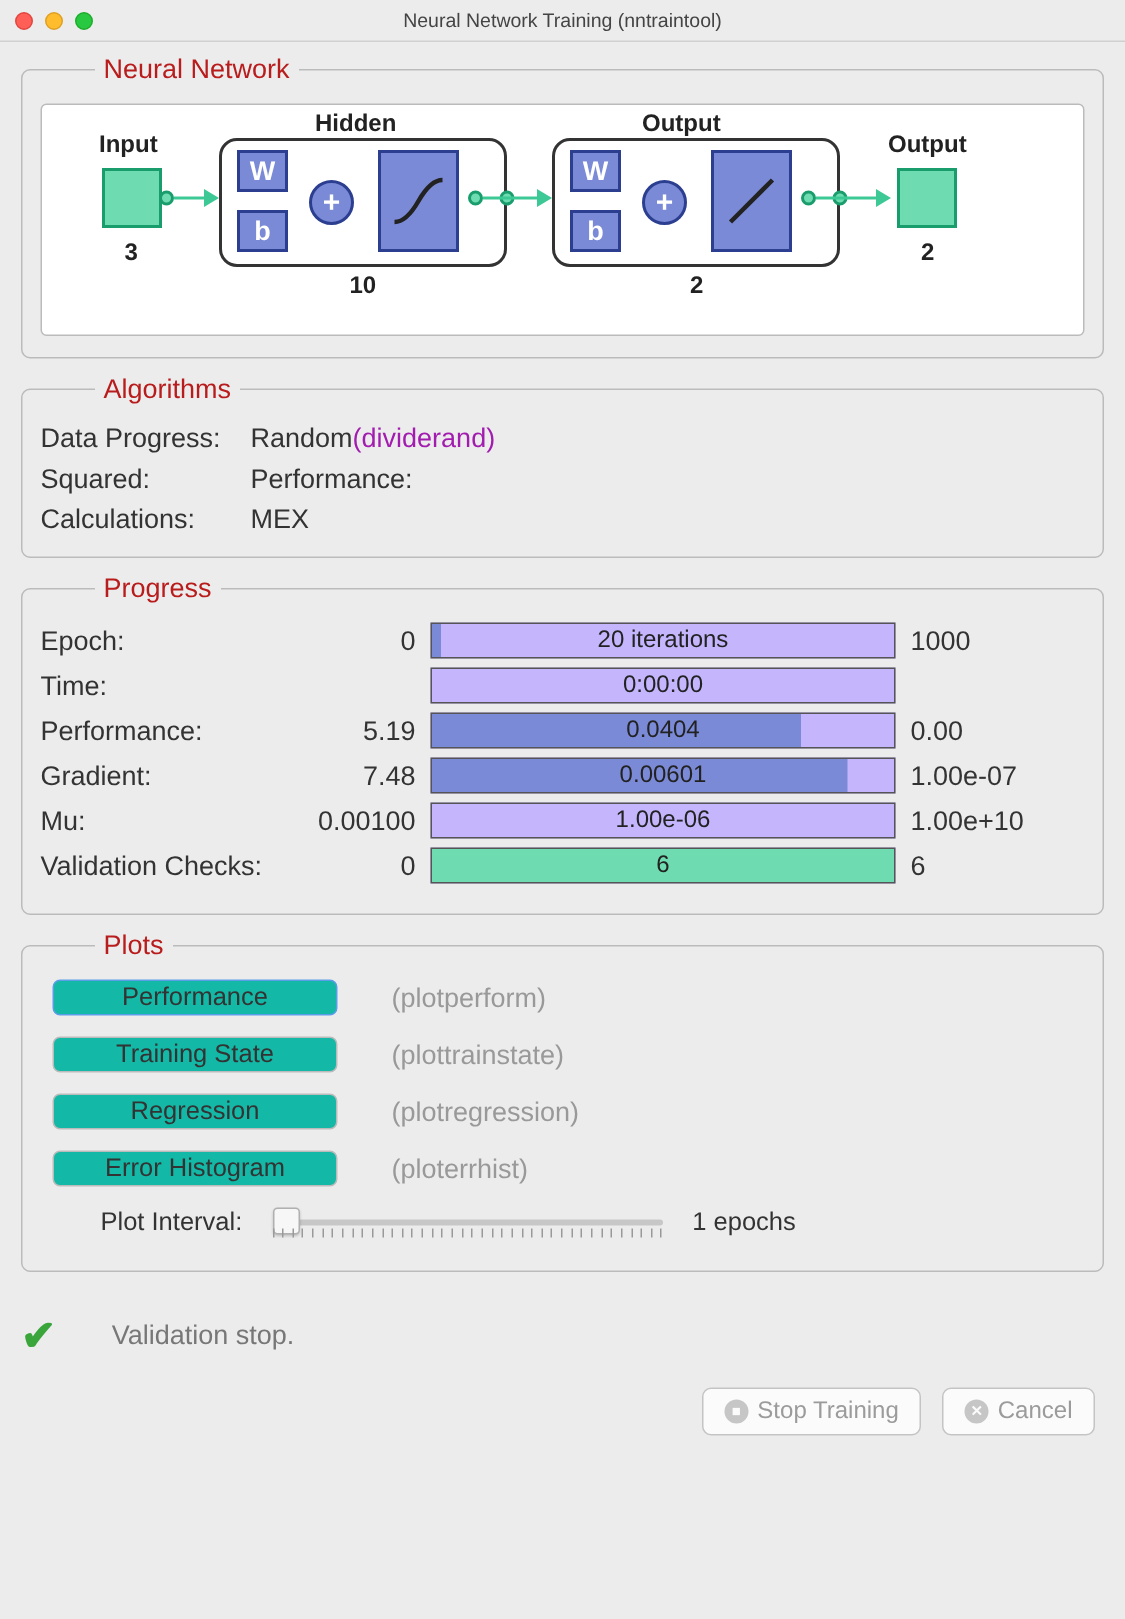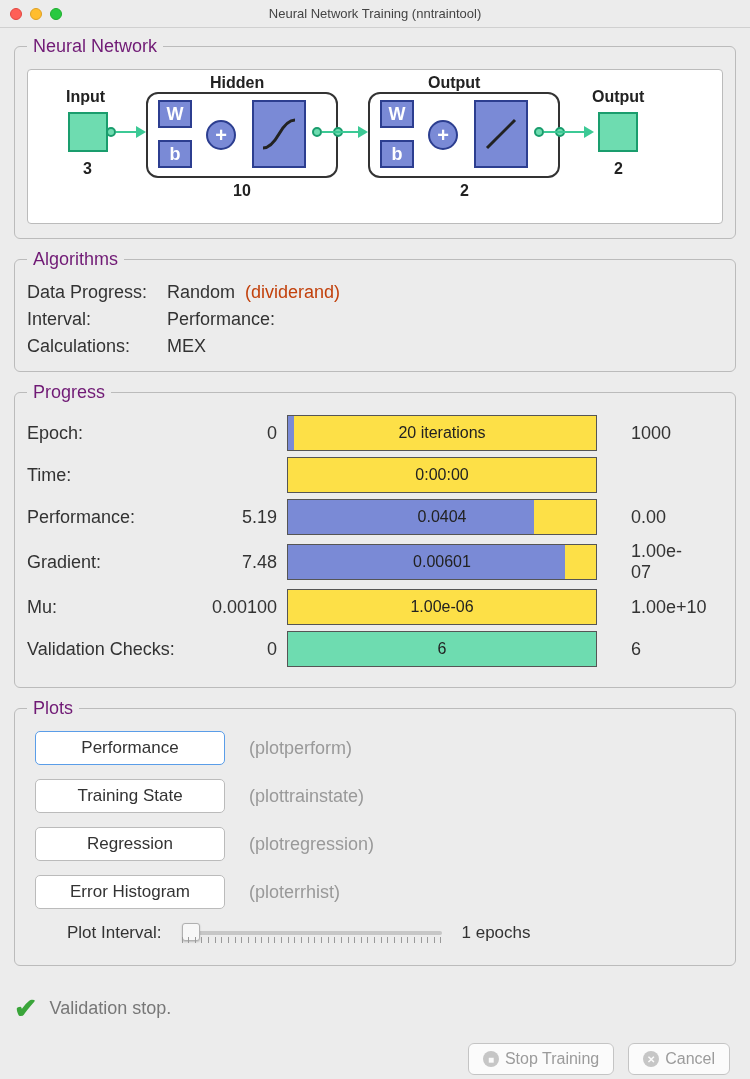--- a/index.html
+++ b/index.html
@@ -6,59 +6,59 @@
 body { font-family: -apple-system, "Helvetica Neue", Arial, sans-serif; background: #ececec; width: 750px; height: 1079px; overflow: hidden; font-size: 17px; color: #333; }
 .titlebar { height: 28px; display: flex; align-items: center; padding: 0 10px; background: #ececec; border-bottom: 1px solid #d0d0d0; position: relative; }
 .traffic { display: flex; gap: 8px; }
 .traffic span { width: 12px; height: 12px; border-radius: 50%; display: inline-block; }
 .tl-close { background: #ff5f57; border: 1px solid #e24640; }
 .tl-min { background: #ffbd2e; border: 1px solid #dfa022; }
 .tl-max { background: #28c940; border: 1px solid #1dad2c; }
 .window-title { position: absolute; left: 0; right: 0; text-align: center; font-size: 13px; color: #444; }
 .content { padding: 8px 14px; }
 fieldset { border: 1px solid #bbb; border-radius: 6px; margin-bottom: 10px; padding: 12px 12px 14px 12px; }
-legend { color: #701a75; font-size: 18px; padding: 0 6px; }
+legend { color: #b91c1c; font-size: 18px; padding: 0 6px; margin-left: 36px; }
 .nn-diagram { background: #fff; border: 1px solid #bbb; border-radius: 4px; height: 155px; position: relative; }
 .nn-label { position: absolute; font-weight: bold; font-size: 16px; color: #222; }
 .layer-box { position: absolute; border: 2px solid #333; border-radius: 12px; background: transparent; }
 .block { position: absolute; border: 2px solid #2c3e90; background: #7a8ad6; display: flex; align-items: center; justify-content: center; }
 .block.green { background: #6edcb0; border-color: #1a9d6d; }
 .block-txt { font-weight: bold; color: #fff; font-size: 18px; }
 .circle { position: absolute; width: 30px; height: 30px; border: 2px solid #2c3e90; background: #7a8ad6; border-radius: 50%; display: flex; align-items: center; justify-content: center; color: #fff; font-size: 20px; font-weight: bold; }
 .node { position: absolute; width: 10px; height: 10px; border: 2px solid #1a9d6d; background: #6edcb0; border-radius: 50%; }
 .arrow-line { position: absolute; height: 2px; background: #3cc995; }
 .arrow-head { position: absolute; width: 0; height: 0; border-top: 6px solid transparent; border-bottom: 6px solid transparent; border-left: 10px solid #3cc995; }
 .nn-num { position: absolute; font-size: 16px; color: #222; font-weight: bold; }
 
 .algo-grid { display: grid; grid-template-columns: 140px 1fr; row-gap: 6px; font-size: 18px; }
-.algo-fn { color: #c2410c; margin-left: 10px; }
+.algo-fn { color: #a21caf; }
 
 .prog-row { display: grid; grid-template-columns: 180px 80px 310px 100px; align-items: center; margin-bottom: 6px; font-size: 18px; }
 .prog-start, .prog-end { text-align: left; }
 .prog-start { text-align: right; padding-right: 10px; }
-.prog-end { padding-left: 10px; margin-left: 24px; }
-.pbar { border: 1.5px solid #555; height: 36px; background: #fde047; position: relative; overflow: hidden; }
+.prog-end { padding-left: 10px; }
+.pbar { border: 1.5px solid #555; height: 24px; background: #c4b5fd; position: relative; overflow: hidden; }
 .pbar-fill { position: absolute; top: 0; left: 0; height: 100%; background: #7a8ad6; }
 .pbar-fill.green { background: #6edcb0; }
 .pbar-text { position: absolute; top: 0; left: 0; right: 0; height: 100%; display: flex; align-items: center; justify-content: center; font-size: 16px; color: #222; }
 
 .plot-row { display: flex; align-items: center; margin-bottom: 14px; }
-.plot-btn { width: 190px; height: 34px; background: #ffffff; border: 1px solid #bbb; border-radius: 5px; font-size: 17px; display: flex; align-items: center; justify-content: center; cursor: pointer; margin-left: 8px; }
+.plot-btn { width: 190px; height: 24px; background: #14b8a6; border: 1px solid #bbb; border-radius: 5px; font-size: 17px; display: flex; align-items: center; justify-content: center; cursor: pointer; margin-left: 8px; }
 .plot-btn.selected { border: 1.5px solid #5a9de8; }
-.plot-fn { color: #999; margin-left: 24px; font-size: 18px; }
+.plot-fn { color: #999; margin-left: 36px; font-size: 18px; }
 .interval-row { display: flex; align-items: flex-start; margin-top: 12px; margin-left: 40px; }
 .slider-wrap { position: relative; width: 260px; height: 28px; margin: 0 20px; }
 .slider-track { position: absolute; top: 8px; left: 0; right: 0; height: 4px; background: #c7c7c7; border-radius: 2px; }
 .slider-knob { position: absolute; top: 0; left: 0; width: 18px; height: 18px; background: #f7f7f7; border: 1px solid #b0b0b0; border-radius: 3px; box-shadow: 0 1px 2px rgba(0,0,0,0.2); }
 .slider-ticks { position: absolute; top: 14px; left: 0; right: 0; height: 8px; display: flex; justify-content: space-between; }
 .slider-ticks span { width: 1px; height: 6px; background: #999; }
 
 .status-row { display: flex; align-items: center; padding: 8px 14px 18px 14px; }
 .check-icon { color: #3aa53a; font-size: 28px; font-weight: bold; margin-right: 12px; }
-.status-text { color: #777; font-size: 18px; }
+.status-text { color: #777; font-size: 18px; margin-left: 25px; }
 
 .button-row { display: flex; justify-content: flex-end; gap: 14px; padding: 0 20px 14px 0; }
 .push-btn { height: 32px; background: #fff; border: 1px solid #bbb; border-radius: 6px; font-size: 16px; padding: 0 14px; display: flex; align-items: center; gap: 6px; cursor: pointer; color: #888; }
 .push-btn.disabled { opacity: 0.8; }
 .btn-icon { font-size: 14px; display: inline-flex; width: 16px; height: 16px; align-items: center; justify-content: center; background: #bdbdbd; border-radius: 50%; color: #fff; font-weight: bold; font-size: 10px; }
 </style>
 </head>
 <body>
 
 <div class="titlebar">
@@ -131,21 +131,21 @@
     <div class="block green" style="left:570px; top:42px; width:40px; height:40px;"></div>
     <div class="nn-num" style="left:586px; top:90px;">2</div>
   </div>
 </fieldset>
 
 <fieldset>
   <legend>Algorithms</legend>
   <div class="algo-grid" id="algo-grid">
         <div>Data Progress:</div>
         <div><span>Random</span><span class="algo-fn">(dividerand)</span></div>
-        <div>Interval:</div>
+        <div>Squared:</div>
         <div>Performance:</div>
         <div>Calculations:</div>
         <div><span>MEX</span><span class="algo-fn"></span></div>
       </div>
 </fieldset>
 
 <fieldset>
   <legend>Progress</legend>
   <div id="progress-rows">
         <div class="prog-row">

